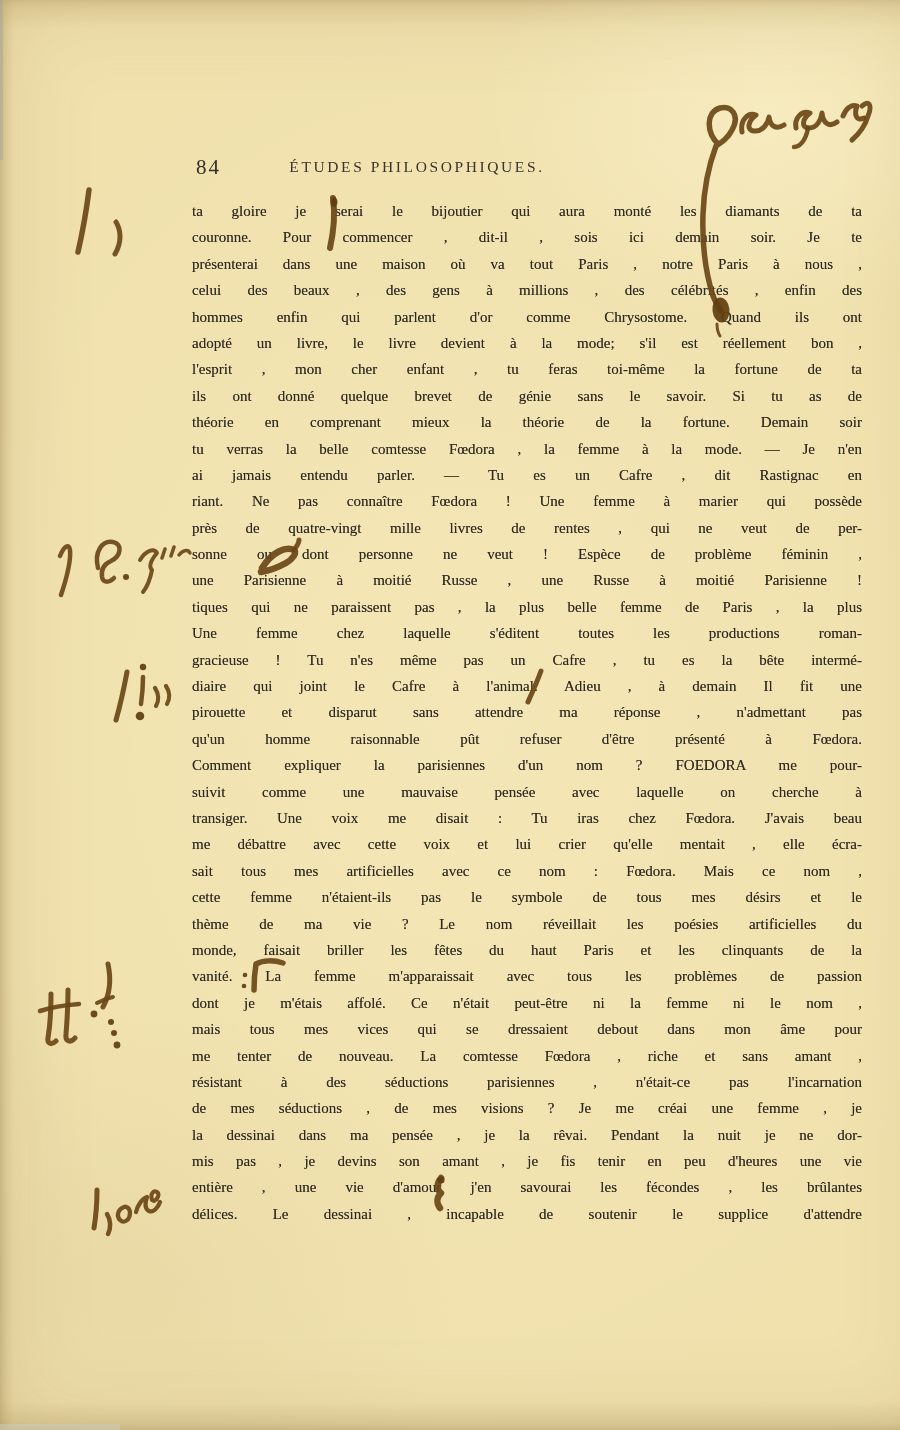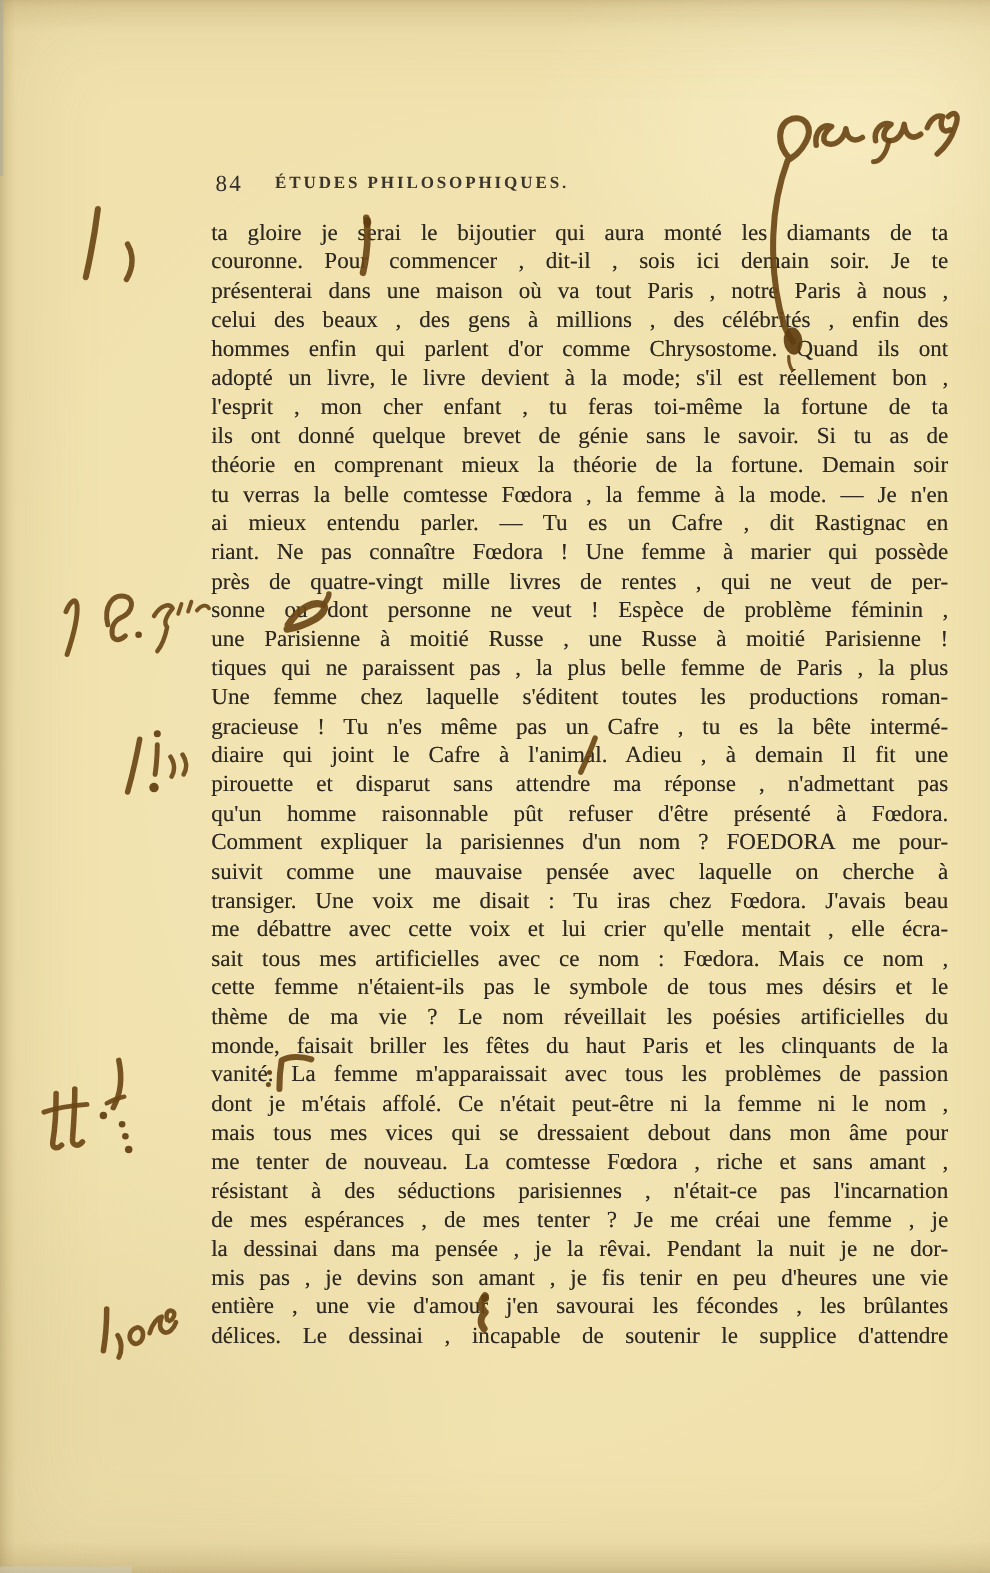--- a/index.html
+++ b/index.html
@@ -18,28 +18,28 @@
     padding-left:36px;
   }
   .edge-left{position:absolute;left:0;top:1270;width:3px;height:160px;background:#a8aa9c;opacity:.55;}
   .edge-bl{position:absolute;left:0;top:1424px;width:120px;height:6px;background:#cfcdbd;opacity:.5;}
 
   .header{position:absolute;top:153px;left:0;width:900px;height:30px;}
   .pageno{
     position:absolute;left:196px;top:2px;font-size:21px;letter-spacing:2px;color:#33302a;
   }
   .runtitle{
-    position:absolute;left:250px;top:5px;width:334px;text-align:left;
-    font-size:15.5px;font-weight:bold;letter-spacing:2.6px;color:#39342c;
+    position:absolute;left:250px;top:5px;width:334px;text-align:center;
+    font-size:15.5px;font-weight:normal;letter-spacing:2.6px;color:#39342c;
     white-space:nowrap;
   }
 
   .body-text{
     position:absolute;left:192px;top:198px;width:670px;
-    font-size:21px;line-height:26.4px;color:#2d2922;
+    font-size:15px;line-height:26.4px;color:#2d2922;
     text-shadow:0 0 0.5px rgba(45,40,30,.55);
   }
   .tline{
     height:26.4px;overflow:visible;white-space:nowrap;
     text-align:justify;text-align-last:justify;
     white-space:normal;
   }
 
   svg.ink{position:absolute;left:0;top:0;width:900px;height:1430px;pointer-events:none;}
   .ink path{fill:none;stroke:#6b4716;stroke-linecap:round;stroke-linejoin:round;opacity:.92;}
@@ -62,21 +62,21 @@
       <div class="tline">ta gloire  je serai le bijoutier qui aura monté les diamants de ta</div>
       <div class="tline">couronne. Pour commencer , dit-il , sois ici demain soir. Je te</div>
       <div class="tline">présenterai dans une maison où va tout Paris , notre Paris à nous ,</div>
       <div class="tline">celui des beaux , des gens à millions , des célébrités , enfin des</div>
       <div class="tline">hommes enfin qui parlent d'or comme Chrysostome. Quand ils ont</div>
       <div class="tline">adopté un livre, le livre devient à la mode; s'il est réellement bon ,</div>
       <div class="tline">l'esprit , mon cher enfant , tu feras toi-même la fortune de ta</div>
       <div class="tline">ils ont donné quelque brevet de génie sans le savoir. Si tu as de</div>
       <div class="tline">théorie en comprenant mieux la théorie de la fortune. Demain soir</div>
       <div class="tline">tu verras la belle comtesse Fœdora , la femme à la mode. — Je n'en</div>
-      <div class="tline">ai mieux entendu parler. — Tu es un Cafre , dit Rastignac en</div>
+      <div class="tline">ai jamais entendu parler. — Tu es un Cafre , dit Rastignac en</div>
       <div class="tline">riant. Ne pas connaître Fœdora ! Une femme à marier qui possède</div>
       <div class="tline">près de quatre-vingt mille livres de rentes , qui ne veut de per-</div>
       <div class="tline">sonne ou dont personne ne veut ! Espèce de problème féminin ,</div>
       <div class="tline">une Parisienne à moitié Russe , une Russe à moitié Parisienne !</div>
       <div class="tline">tiques qui ne paraissent pas , la plus belle femme de Paris , la plus</div>
       <div class="tline">Une femme chez laquelle s'éditent toutes les productions roman-</div>
       <div class="tline">gracieuse ! Tu n'es même pas un Cafre , tu es la bête intermé-</div>
       <div class="tline">diaire qui joint le Cafre à l'animal. Adieu , à demain  Il fit une</div>
       <div class="tline">pirouette et disparut sans attendre ma réponse , n'admettant pas</div>
       <div class="tline">qu'un homme raisonnable pût refuser d'être présenté à Fœdora.</div>
@@ -86,21 +86,21 @@
       <div class="tline">me débattre avec cette voix et lui crier qu'elle mentait , elle écra-</div>
       <div class="tline">sait tous mes artificielles avec ce nom : Fœdora. Mais ce nom ,</div>
       <div class="tline">cette femme n'étaient-ils pas le symbole de tous mes désirs et le</div>
       <div class="tline">thème de ma vie ? Le nom réveillait les poésies artificielles du</div>
       <div class="tline">monde, faisait briller les fêtes du haut Paris et les clinquants de la</div>
       <div class="tline">vanité. La femme m'apparaissait avec tous les problèmes de passion</div>
       <div class="tline">dont je m'étais affolé. Ce n'était peut-être ni la femme ni le nom ,</div>
       <div class="tline">mais tous mes vices qui se dressaient debout dans mon âme pour</div>
       <div class="tline">me tenter de nouveau. La comtesse Fœdora , riche et sans amant ,</div>
       <div class="tline">résistant à des séductions parisiennes , n'était-ce pas l'incarnation</div>
-      <div class="tline">de mes espérances , de mes tenter ? Je me créai une femme , je</div>
+      <div class="tline">de mes séductions , de mes visions ? Je me créai une femme , je</div>
       <div class="tline">la dessinai dans ma pensée , je la rêvai. Pendant la nuit je ne dor-</div>
       <div class="tline">mis pas , je devins son amant , je fis tenir en peu d'heures une vie</div>
       <div class="tline">entière , une vie d'amour  j'en savourai les fécondes , les brûlantes</div>
       <div class="tline">délices. Le dessinai , incapable de soutenir le supplice d'attendre</div>
     </div>
 
   <svg class="ink" viewBox="0 0 900 1430">
 
     <g>
       <path d="M718 144 C706 132 706 112 720 108 C732 105 740 116 732 130 C728 138 722 142 716 146 C710 162 704 186 703 214 C702 244 706 274 713 296 C716 304 719 308 721 311" stroke-width="5.5"></path>

